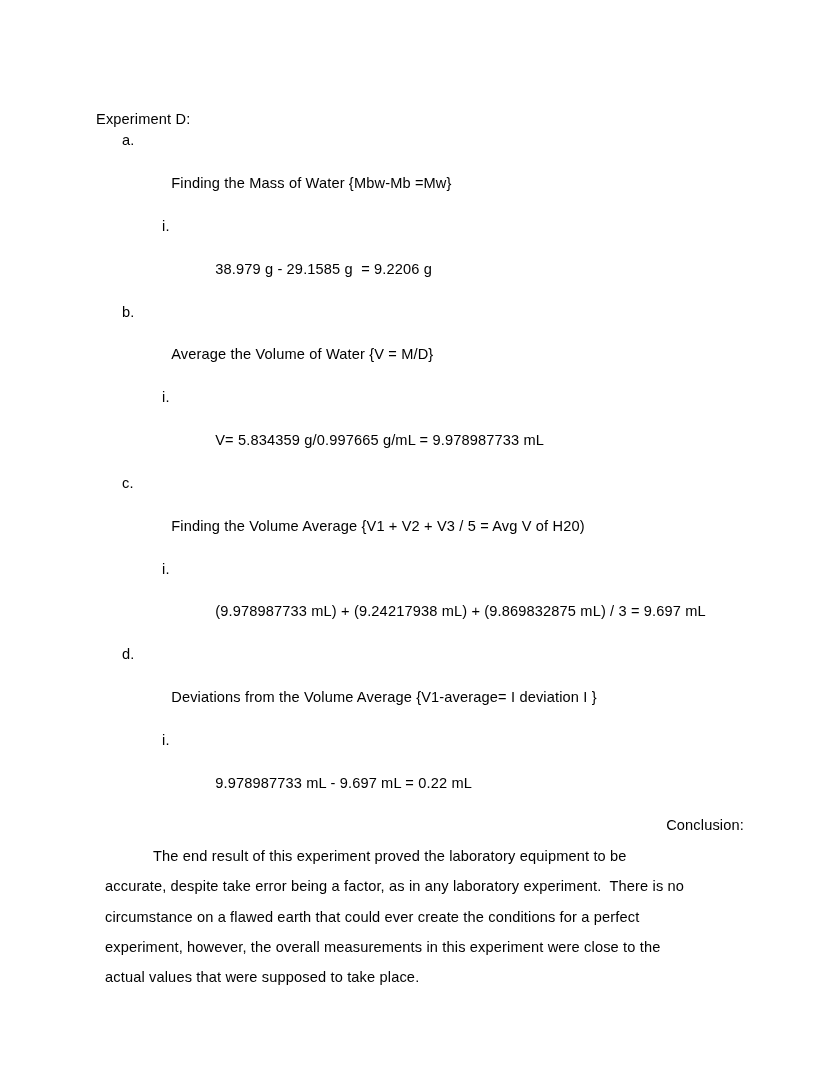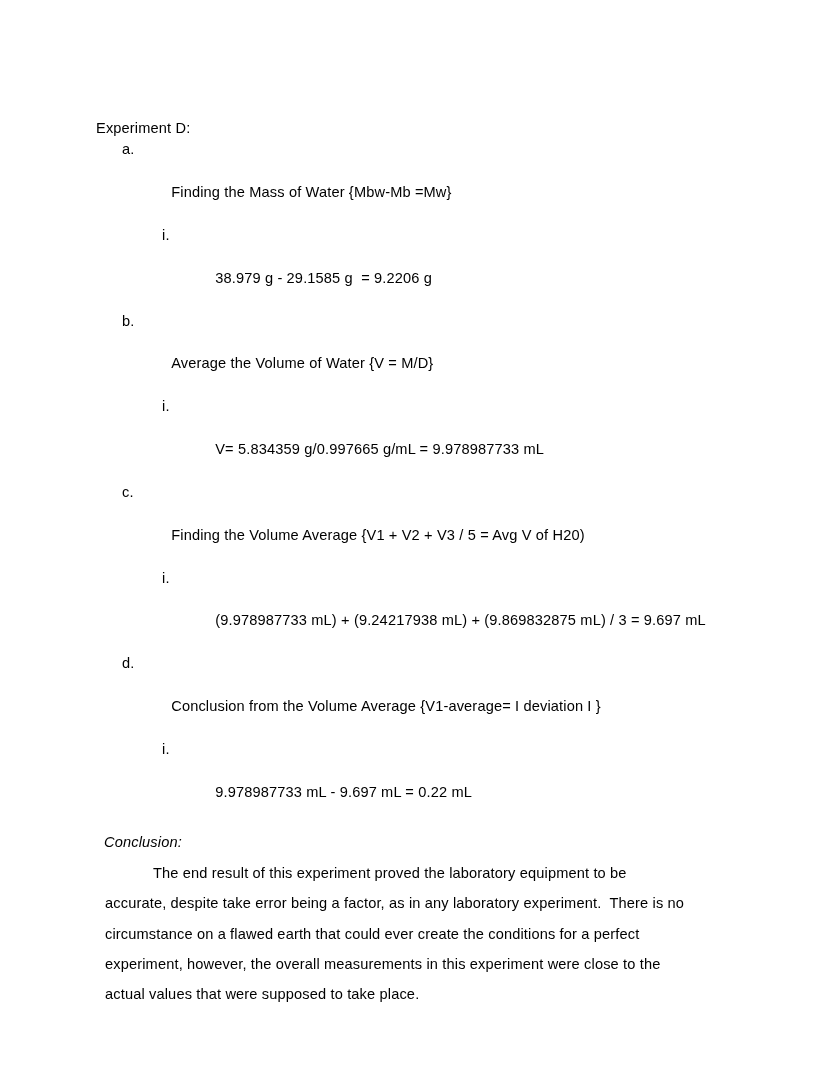--- a/index.html
+++ b/index.html
@@ -17,21 +17,21 @@
   }
   .page {
     position: relative;
     width: 828px;
     height: 1071px;
     background: #ffffff;
   }
   .doc-body {
     position: absolute;
     left: 96px;
-    top: 118px;
+    top: 109px;
     width: 648px;
   }
   .line {
     font-size: 14.6px;
     line-height: 21.4px;
     white-space: pre-wrap;
     letter-spacing: 0.01em;
   }
   .heading-line {
     margin: 0;
@@ -56,22 +56,22 @@
     margin: 0;
   }
   .lvl2 > .marker {
     position: absolute;
     left: 66px;           
     top: 0;
     width: 20px;
     text-align: left;
   }
   .conclusion-label {
-    font-style: italic;
-    margin: 8px;
+    margin: 0;
+    text-align: right;
   }
   .para-line {
     margin: 9px;
   }
   .para-line.indent {
     text-indent: 0;
     padding-left: 48px;
   }
 </style>
 </head>
@@ -104,21 +104,21 @@
       <span class="marker">c.</span>
       <span>Finding the Volume Average {V1 + V2 + V3 / 5 = Avg V of H20)</span>
     </div>
     <div class="line lvl2">
       <span class="marker">i.</span>
       <span>(9.978987733 mL) + (9.24217938 mL) + (9.869832875 mL) / 3 = 9.697 mL</span>
     </div>
 
     <div class="line lvl1">
       <span class="marker">d.</span>
-      <span>Conclusion from the Volume Average {V1-average= I deviation I }</span>
+      <span>Deviations from the Volume Average {V1-average= I deviation I }</span>
     </div>
     <div class="line lvl2">
       <span class="marker">i.</span>
       <span>9.978987733 mL - 9.697 mL = 0.22 mL</span>
     </div>
 
     <div class="line conclusion-label">Conclusion:</div>
 
     <div class="line para-line indent">The end result of this experiment proved the laboratory equipment to be</div>
     <div class="line para-line">accurate, despite take error being a factor, as in any laboratory experiment.  There is no</div>

